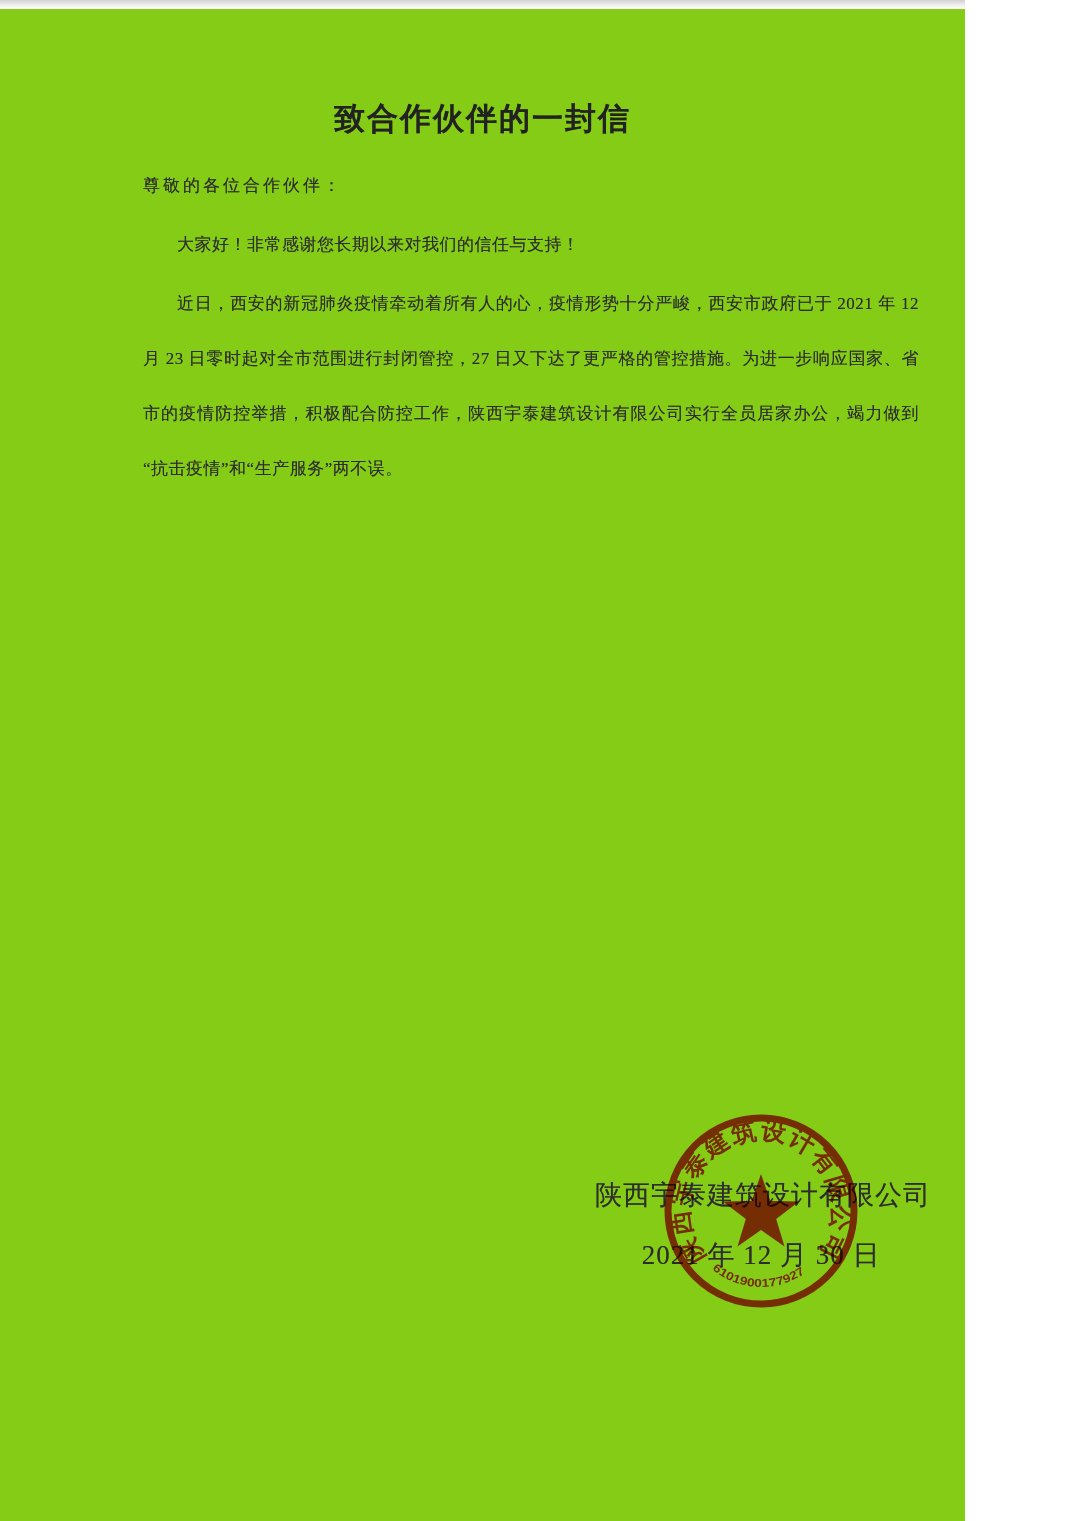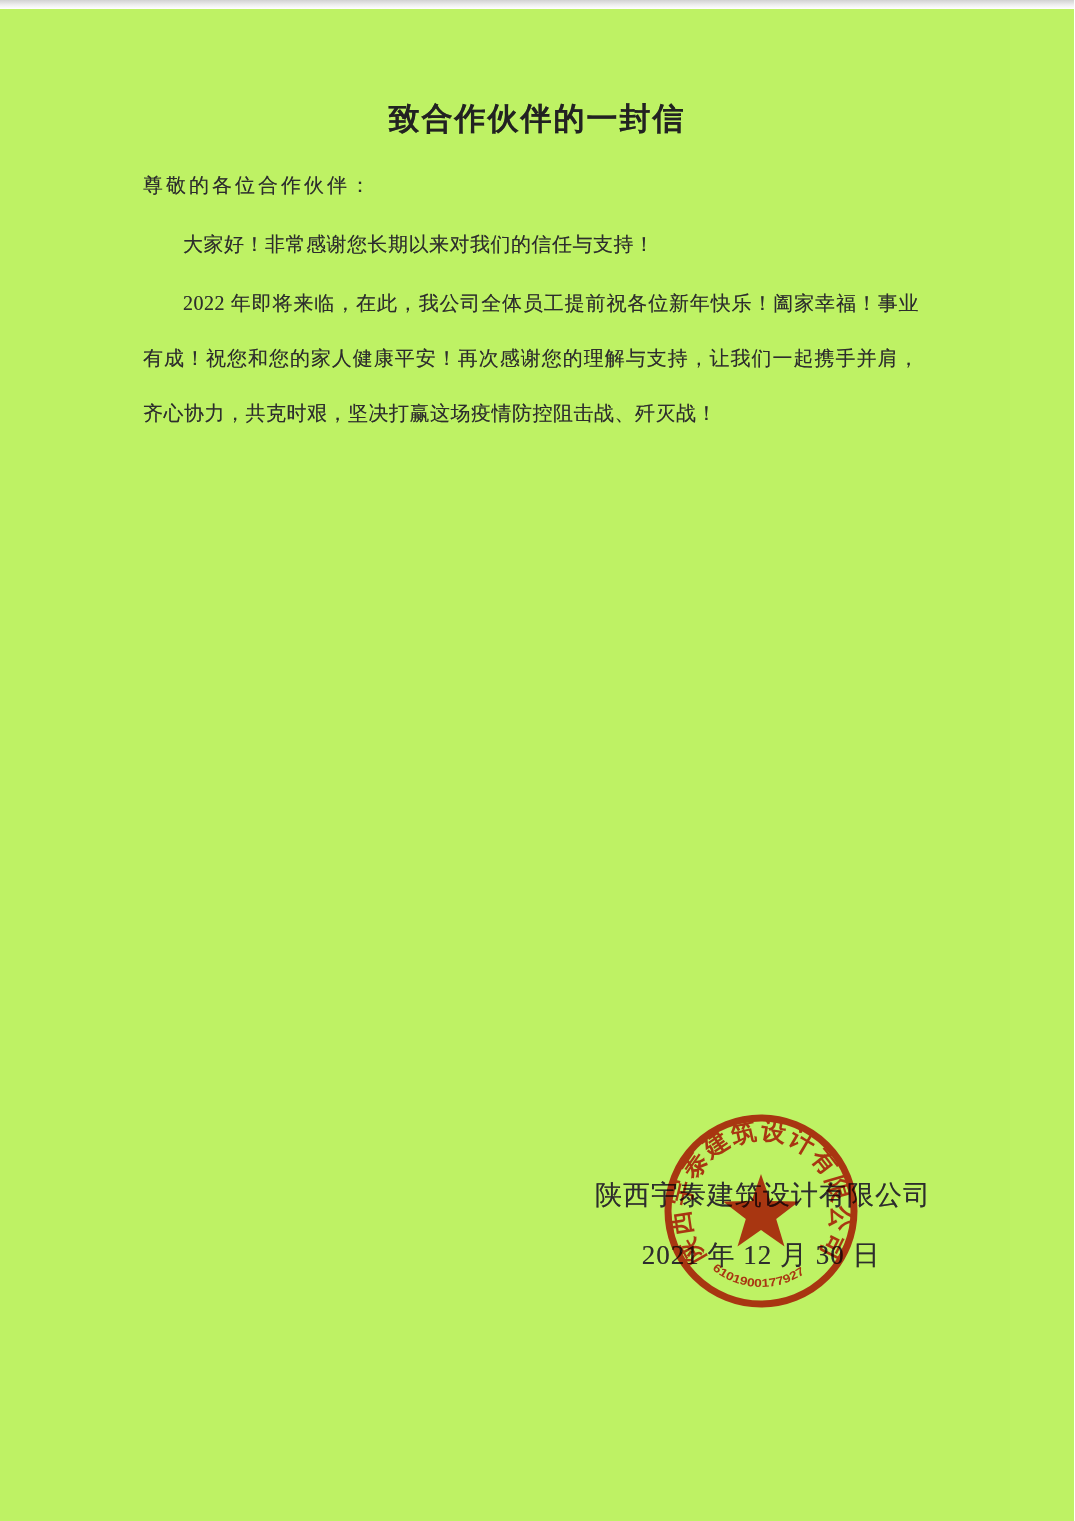--- a/index.html
+++ b/index.html
@@ -1,20 +1,20 @@
 <!DOCTYPE html>
 <html><head>
 <meta charset="utf-8">
 <style>
   html, body { margin: 0; padding: 0; background: #ffffff; }
   .page {
     position: relative;
-    width: 1074px;
+    width: 965px;
     height: 1521px;
-    background: #bef264;
+    background: #84cc16;
     font-family: "Liberation Serif", serif;
     color: #2d2d2d;
     overflow: hidden;
   }
   .top-shade {
     position: absolute;
     top: 0; left: 0; right: 0;
     height: 9px;
     background: linear-gradient(180deg, #d2d2d2 0%, #efefef 55%, #ffffff 100%);
   }
@@ -28,21 +28,21 @@
     font-weight: bold;
     letter-spacing: 2px;
     color: #222222;
     text-shadow: 0 0 0.6px rgba(30,30,30,0.55);
   }
   .content {
     position: absolute;
     left: 143px;
     top: 158px;
     width: 790px;
-    font-size: 20px;
+    font-size: 17px;
     line-height: 55px;
     text-align: justify;
     text-shadow: 0 0 0.6px rgba(40,40,40,0.5);
   }
   .salutation {
     margin: 0 0 4px 0;
     letter-spacing: 3px;
   }
   .para {
     margin: 0 14px 4px 0;
@@ -92,21 +92,21 @@
 
 <div class="page">
 
   <div class="top-shade"></div>
 
   <div class="title">致合作伙伴的一封信</div>
 
   <div class="content">
     <p class="salutation">尊敬的各位合作伙伴：</p>
     <p class="para">大家好！非常感谢您长期以来对我们的信任与支持！</p>
-    <p class="para">2022 年即将来临，在此，我公司全体员工提前祝各位新年快乐！阖家幸福！事业有成！祝您和您的家人健康平安！再次感谢您的理解与支持，让我们一起携手并肩，齐心协力，共克时艰，坚决打赢这场疫情防控阻击战、歼灭战！</p>
+    <p class="para">近日，西安的新冠肺炎疫情牵动着所有人的心，疫情形势十分严峻，西安市政府已于 2021 年 12 月 23 日零时起对全市范围进行封闭管控，27 日又下达了更严格的管控措施。为进一步响应国家、省市的疫情防控举措，积极配合防控工作，陕西宇泰建筑设计有限公司实行全员居家办公，竭力做到 “抗击疫情”和“生产服务”两不误。</p>
   </div>
 
   <div class="sign-block">
     <div class="sign-company">陕西宇泰建筑设计有限公司</div>
     <div class="sign-date">2021 年 12 月 30 日</div>
   </div>
 
   <div class="seal">
     <svg viewBox="0 0 220 220" xmlns="http://www.w3.org/2000/svg">
       <defs>

